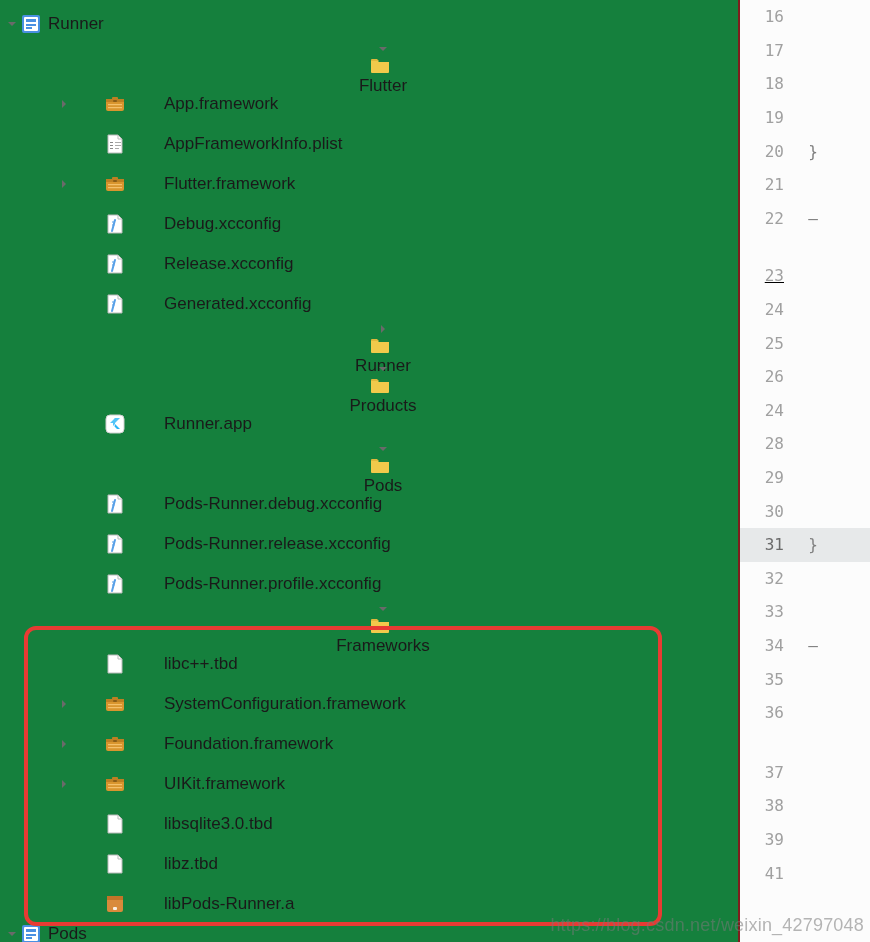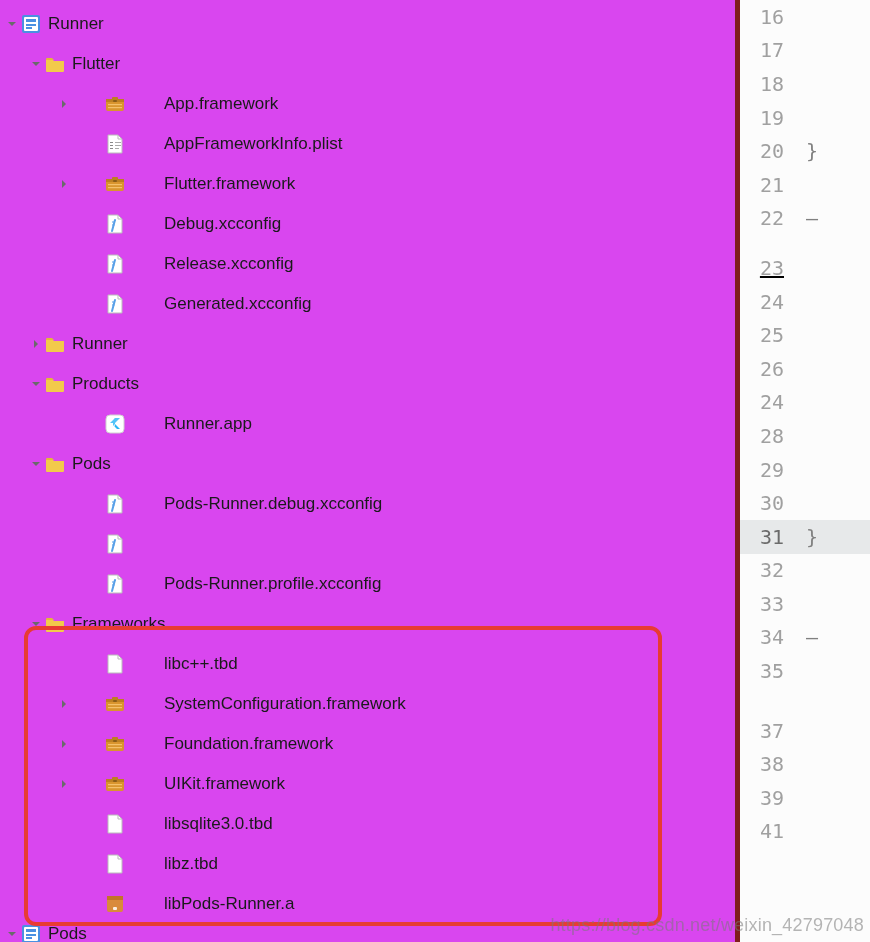--- a/index.html
+++ b/index.html
@@ -8,30 +8,30 @@
       font-size: 17px;
       background: #f2f2f0;
       width: 870px;
       height: 942px;
       display: flex;
       overflow: hidden;
       position: relative;
     }
     .sidebar {
       width: 740px;
-      background: #d946ef;
-      border-right: 5px solid #7f1d1d;
+      background: #15803d;
+      border-right: 2px solid #7f1d1d;
       padding-top: 4px;
       position: relative;
     }
     .editor {
       flex: 1;
       background: #fcfcfc;
       font-family: "SF Mono", Menlo, monospace;
-      font-size: 20px;
+      font-size: 16px;
     }
     .editor-row {
       display: flex;
       align-items: center;
       height: 33.6px;
       padding-left: 8px;
     }
     .line-number {
       color: #a0a0a0;
       width: 36px;
@@ -73,21 +73,21 @@
       margin-right: 6px;
       display: inline-flex;
       align-items: center;
       justify-content: center;
       flex-shrink: 0;
     }
     .item-label {
       white-space: nowrap;
     }
     .indent-0 { padding-left: 4px; }
-    .indent-1 { padding-left: 28px; }
+    .indent-1 { padding-left: 28px; flex-direction: column; }
     .indent-2 { padding-left: 56px; gap: 32px; }
     .highlight-box {
       position: absolute;
       border: 4px solid #e83b33;
       border-radius: 12px;
       left: 24px;
       top: 626px;
       width: 638px;
       height: 300px;
       pointer-events: none;
@@ -299,20 +299,21 @@
     <div class="tree-row indent-2">
       <span class="spacer"></span>
       <span class="icon">
         <svg viewBox="0 0 22 22">
           <path d="M4 2 h10 l4 4 v14 H4 Z" fill="#fff" stroke="#bbb"></path>
           <path d="M14 2 v4 h4" fill="none" stroke="#bbb"></path>
           <path d="M8 18 L11 7" stroke="#58a0e8" stroke-width="2" stroke-linecap="round"></path>
           <path d="M8 9 L10 9 M8 12 L10.5 12" stroke="#58a0e8" stroke-width="1"></path>
         </svg>
       </span>
+      <span class="item-label">Pods-Runner.release.xcconfig</span>
     </div>
     <div class="tree-row indent-2">
       <span class="spacer"></span>
       <span class="icon">
         <svg viewBox="0 0 22 22">
           <path d="M4 2 h10 l4 4 v14 H4 Z" fill="#fff" stroke="#bbb"></path>
           <path d="M14 2 v4 h4" fill="none" stroke="#bbb"></path>
           <path d="M8 18 L11 7" stroke="#58a0e8" stroke-width="2" stroke-linecap="round"></path>
           <path d="M8 9 L10 9 M8 12 L10.5 12" stroke="#58a0e8" stroke-width="1"></path>
         </svg>
@@ -469,21 +470,21 @@
       <span class="gutter-ch">}</span>
     </div>
     <div class="editor-row">
       <span class="line-number">21</span>
       <span class="gutter-ch"></span>
     </div>
     <div class="editor-row">
       <span class="line-number">22</span>
       <span class="gutter-ch">–</span>
     </div>
-    <div class="editor-row" style="margin-top: 16px; text-decoration: underline;">
+    <div class="editor-row" style="margin-top: 24px; text-decoration: underline;">
       <span class="line-number">23</span>
       <span class="gutter-ch"></span>
     </div>
     <div class="editor-row">
       <span class="line-number">24</span>
       <span class="gutter-ch"></span>
     </div>
     <div class="editor-row">
       <span class="line-number">25</span>
       <span class="gutter-ch"></span>
@@ -519,20 +520,24 @@
     <div class="editor-row">
       <span class="line-number">33</span>
       <span class="gutter-ch"></span>
     </div>
     <div class="editor-row">
       <span class="line-number">34</span>
       <span class="gutter-ch">–</span>
     </div>
     <div class="editor-row">
       <span class="line-number">35</span>
+      <span class="gutter-ch"></span>
+    </div>
+    <div class="editor-row">
+      <span class="line-number">36</span>
       <span class="gutter-ch"></span>
     </div>
     <div class="editor-row" style="margin-top: 26px;">
       <span class="line-number">37</span>
       <span class="gutter-ch"></span>
     </div>
     <div class="editor-row">
       <span class="line-number">38</span>
       <span class="gutter-ch"></span>
     </div>

